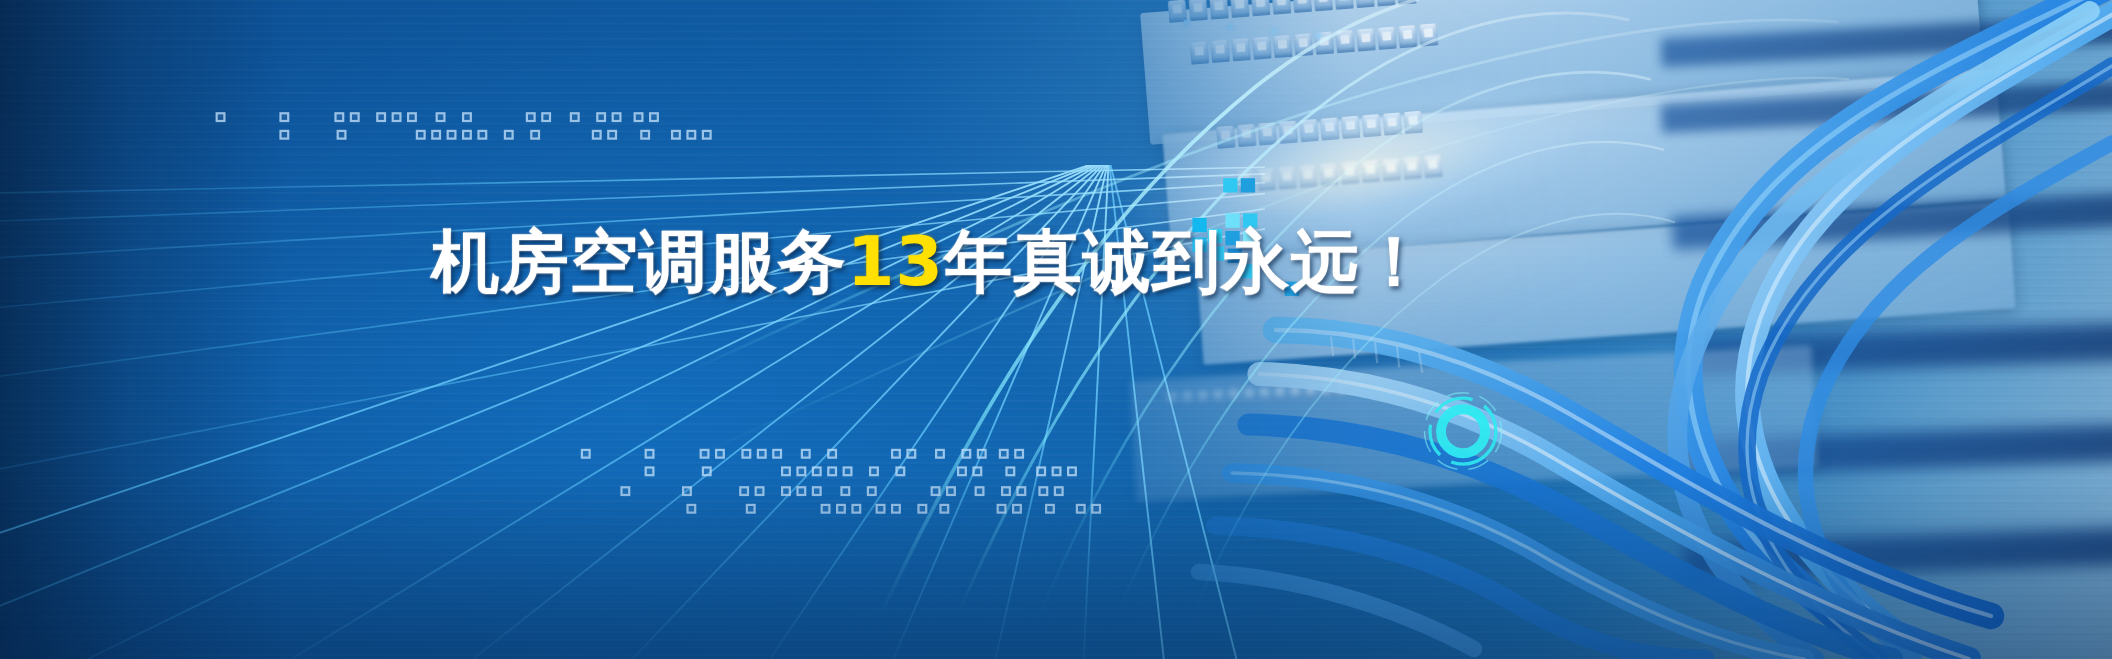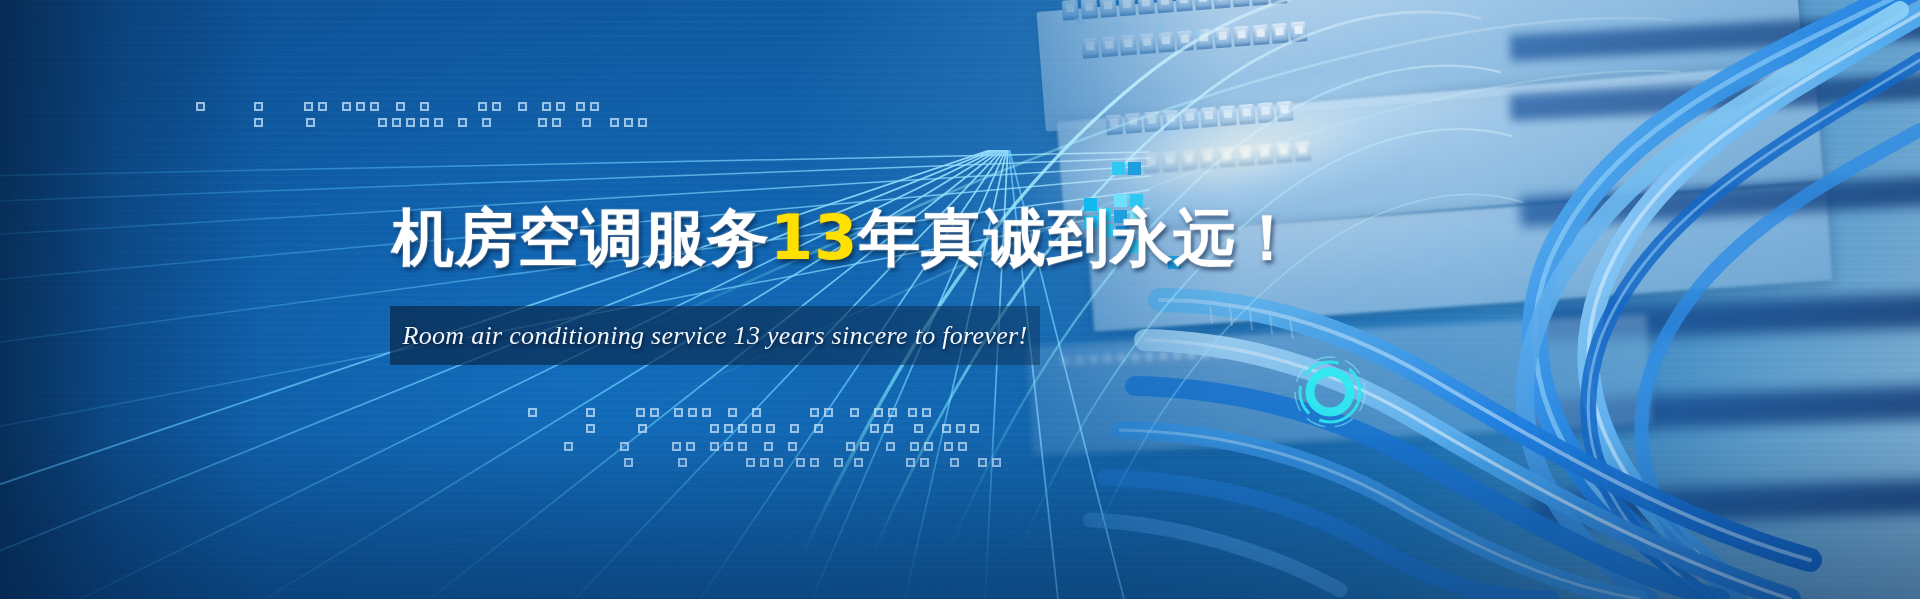--- a/index.html
+++ b/index.html
@@ -505,17 +505,14 @@
       <circle cx="42" cy="42" r="35" fill="none" stroke="#7ff6f8" stroke-width="1.4" stroke-dasharray="20 10" opacity="0.55"></circle>
     </svg>
   </div>
 
   <div class="bg-bottomdark"></div>
 
   <div class="headline">
     <span>机房空调服务</span><span class="hl-num">13</span><span>年真诚到永远！</span>
   </div>
 
-  <div class="subbar">
-    <span class="subtitle">Room air conditioning service 13 years sincere to forever!</span>
-  </div>
 
 </div>
 
 </body></html>

